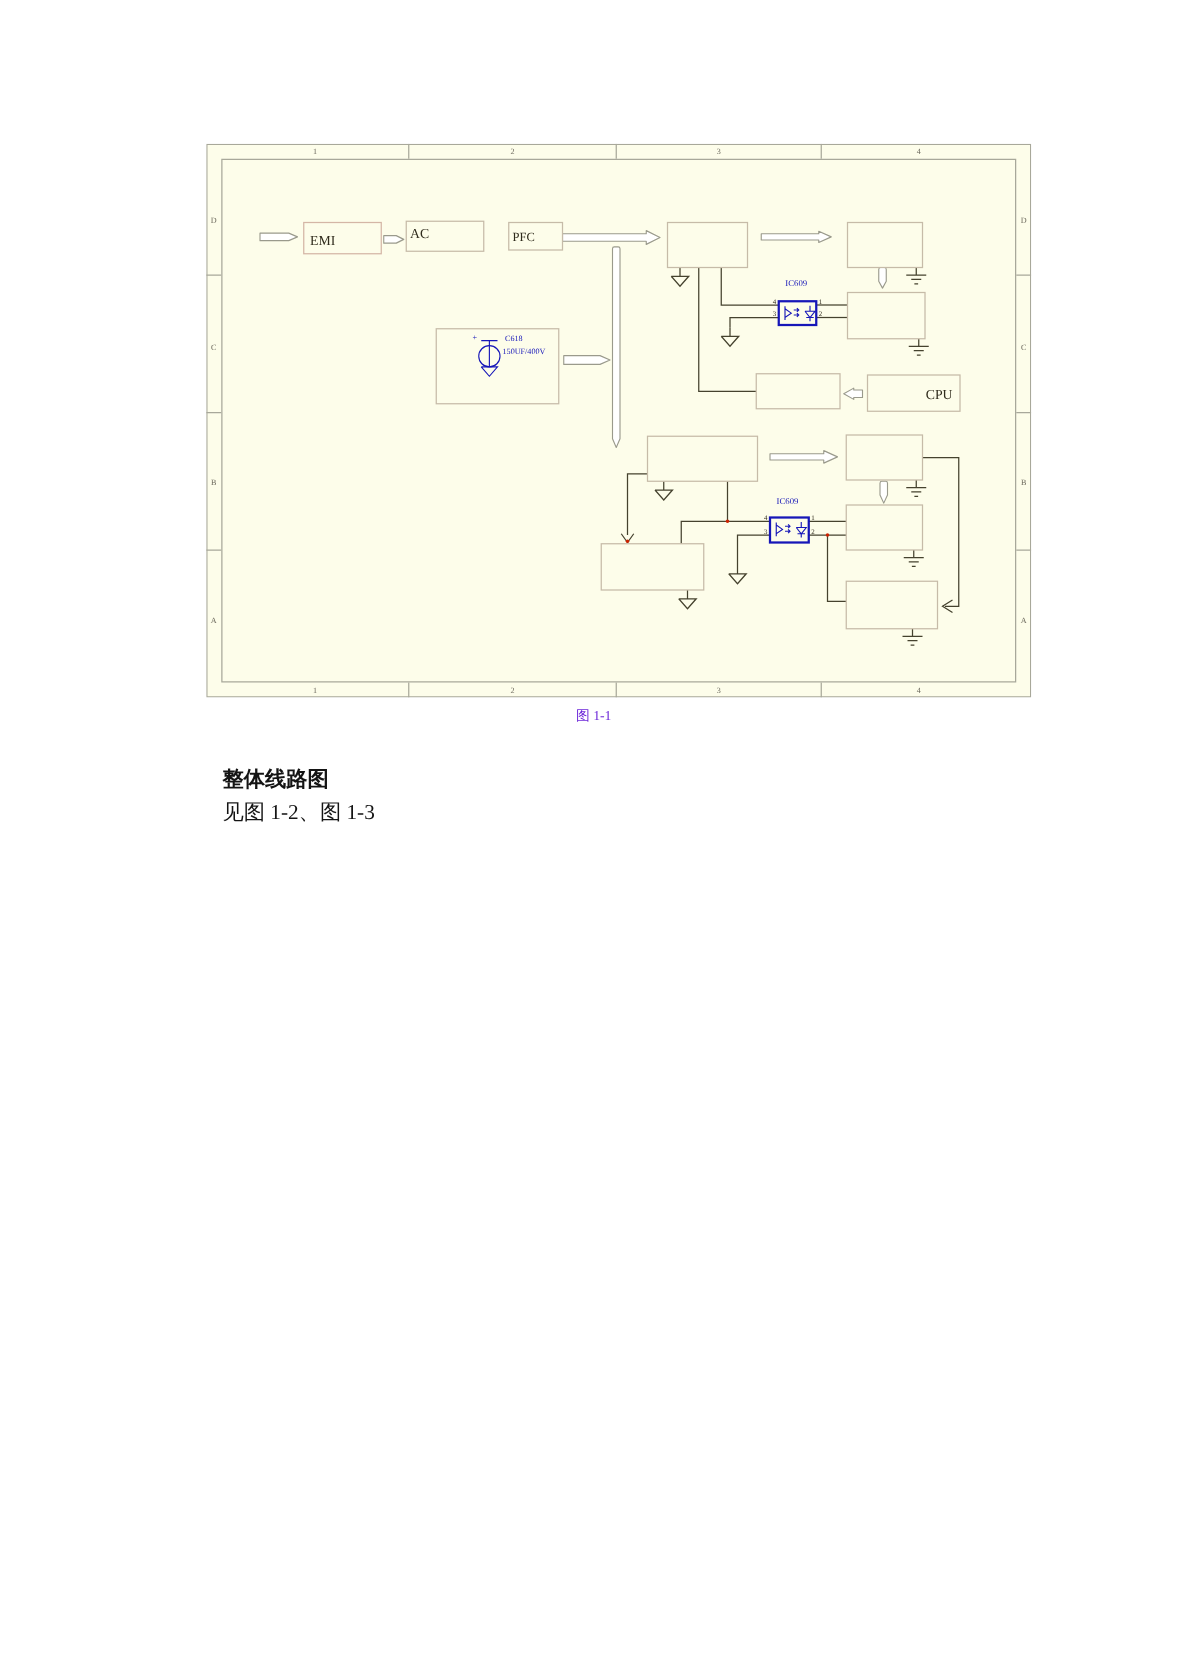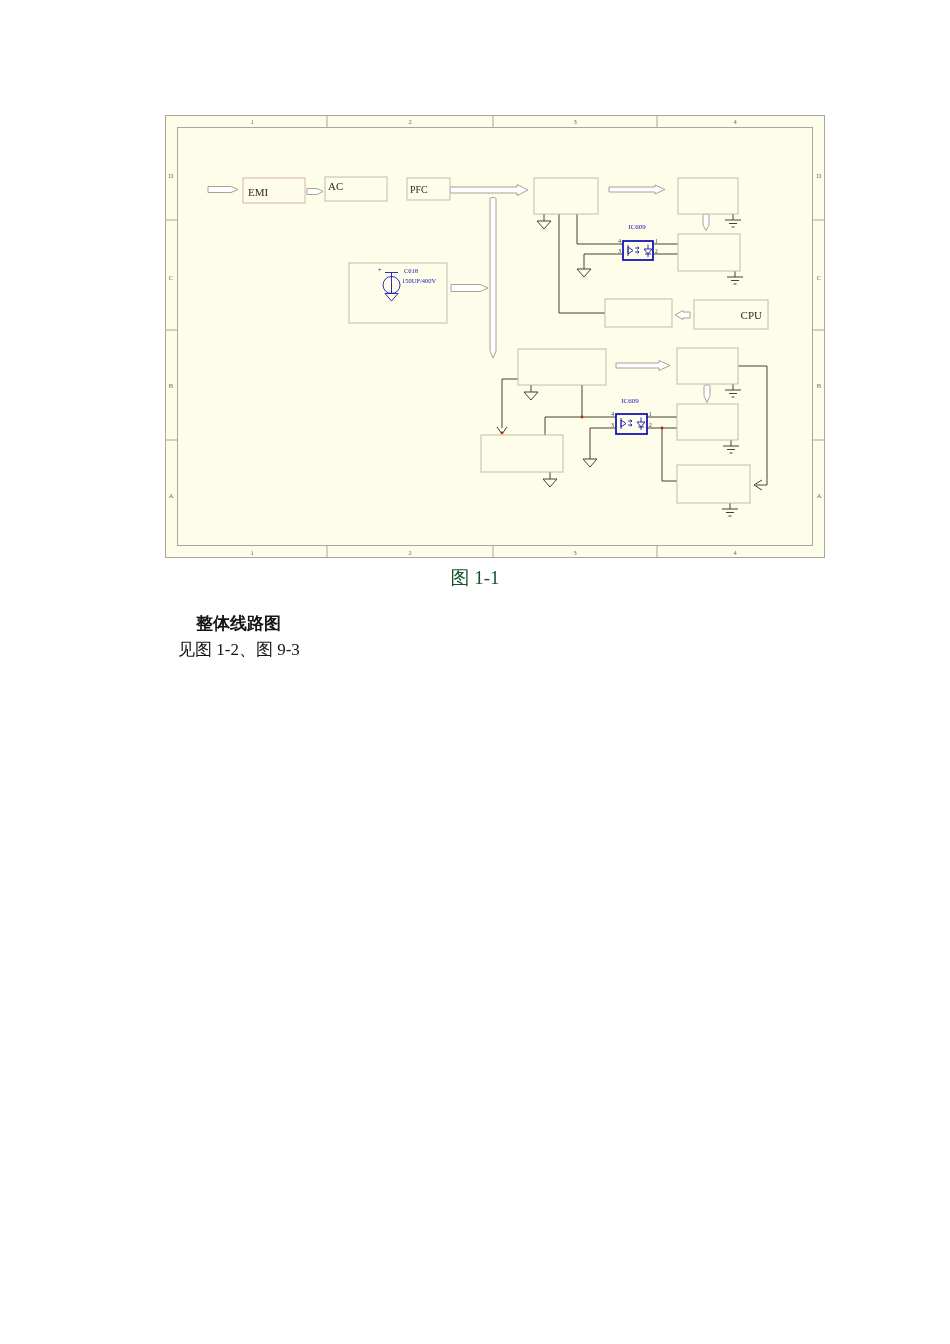--- a/index.html
+++ b/index.html
@@ -15,22 +15,22 @@
   .box-emi{fill:#fdfdea;stroke:#d4b6a6;stroke-width:1;}
   .wire{stroke:#45422e;stroke-width:1;fill:none;}
   .warrow{fill:#ffffff;stroke:#9a9a8c;stroke-width:0.9;stroke-linejoin:round;}
   .blue{stroke:#1616b8;fill:none;stroke-width:0.9;}
   .bluebox{stroke:#1616b8;stroke-width:1.8;fill:#fdfdea;}
   .bluetext{fill:#1616b8;}
   .lbl{fill:#2f2b1c;}
   .pin{fill:#2f2b1c;font-size:5.5px;}
   .dot{fill:#cc2200;stroke:none;}
   .caption{position:absolute;left:145px;top:565px;width:660px;text-align:center;
-           font-size:19px;color:#14532d;}
-  .heading{position:absolute;left:178px;top:612px;font-size:17px;font-weight:bold;color:#141414;margin-left:18px;}
+           font-size:11px;color:#6d28d9;}
+  .heading{position:absolute;left:178px;top:612px;font-size:17px;font-weight:bold;color:#141414;}
   .bodytext{position:absolute;left:178px;top:638px;font-size:17px;color:#141414;}
 </style>
 </head>
 <body>
 
 <div class="page">
 
   <div class="diagram">
     <svg width="660" height="443" viewBox="0 0 660 443">
       <defs>
@@ -163,15 +163,15 @@
         <path class="blue" d="M226.5,157.5 V178.5 M220,157.5 H233 M220,178.5 L233,178.5 L226.5,186 L220,178.5"></path>
         <text class="bluetext" x="213" y="157" font-size="6.5">+</text>
         <text class="bluetext" x="239" y="158" font-size="6.5">C618</text>
         <text class="bluetext" x="237" y="168" font-size="6.5">150UF/400V</text>
       </g>
     </svg>
   </div>
 
   <div class="caption">图 1-1</div>
   <div class="heading">整体线路图</div>
-  <div class="bodytext">见图 1-2、图 9-3</div>
+  <div class="bodytext">见图 1-2、图 1-3</div>
 
 </div>
 
 </body></html>

